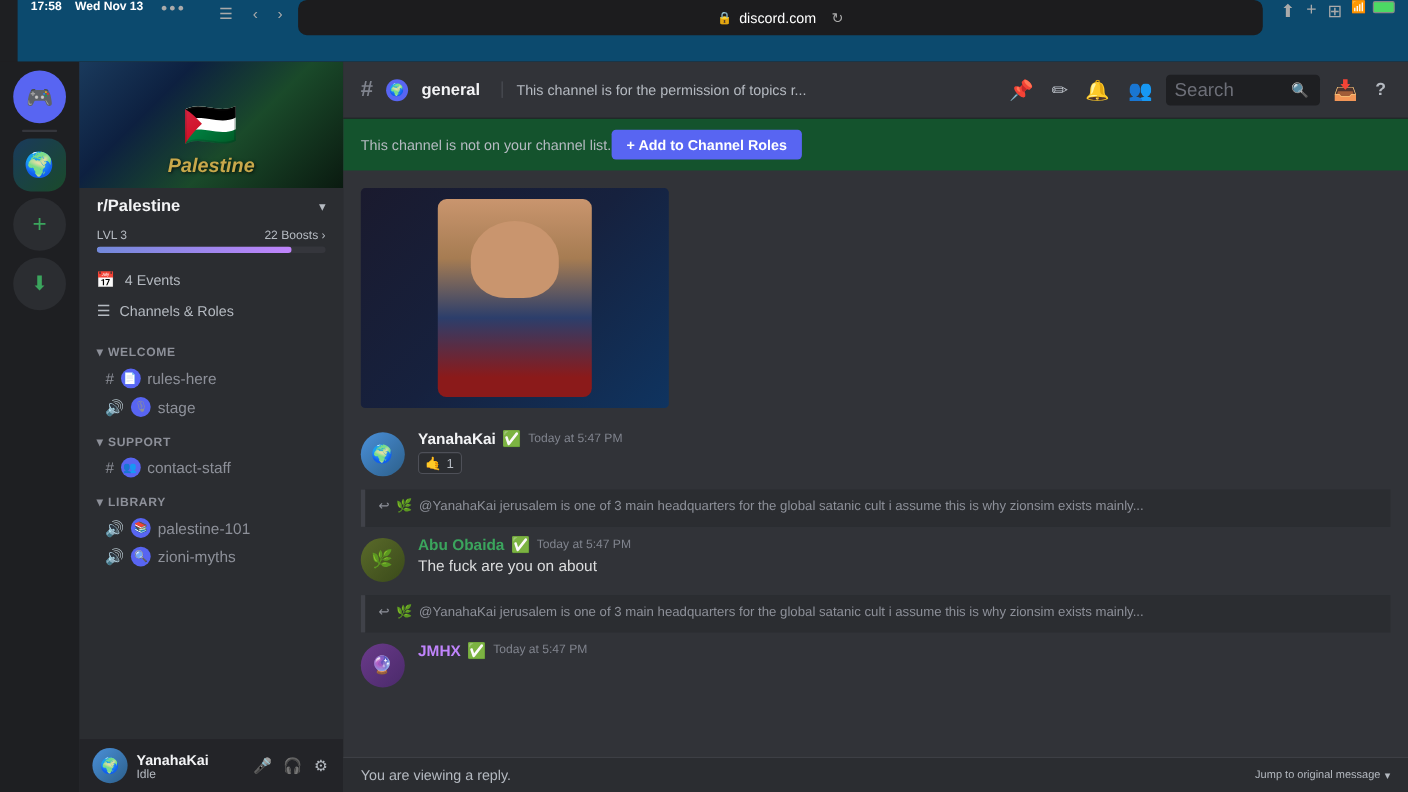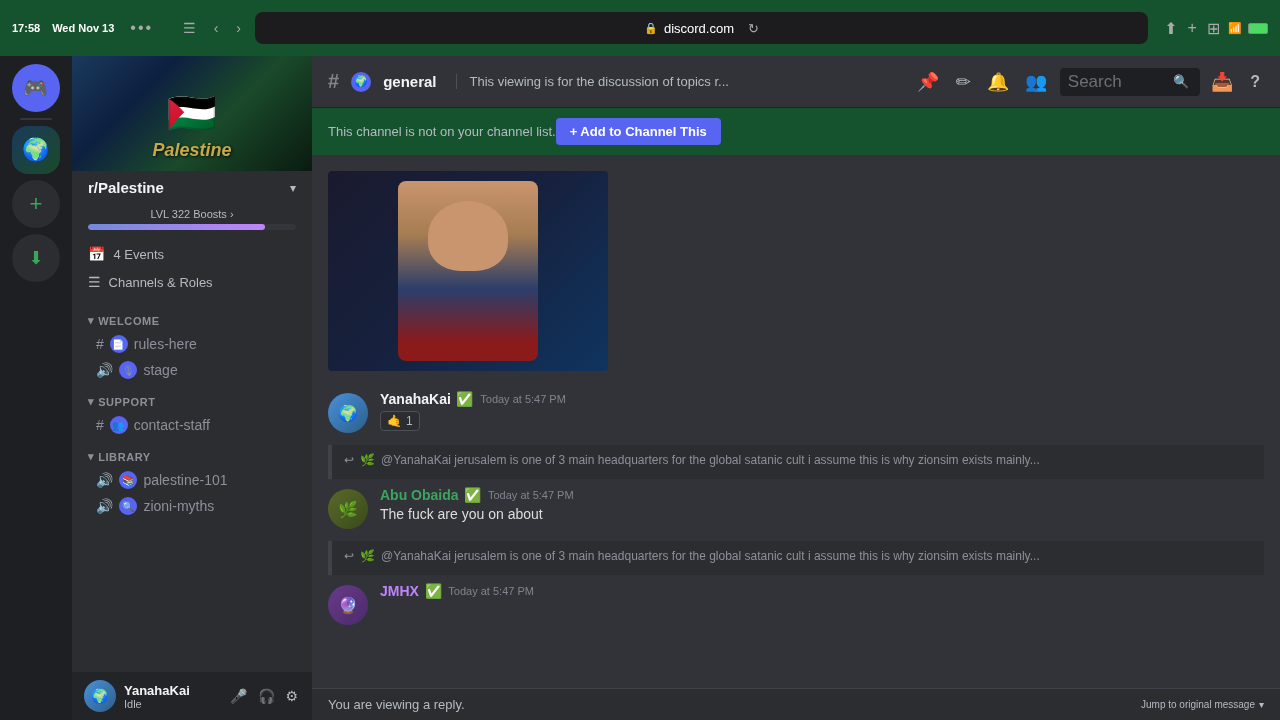--- a/index.html
+++ b/index.html
@@ -8,27 +8,28 @@
       height: 720px;
       overflow: hidden;
       font-family: -apple-system, BlinkMacSystemFont, 'Segoe UI', sans-serif;
       background: #1e1f22;
       display: flex;
       flex-direction: column;
     }
 
     
     .browser-chrome {
-      background: #14532d;
+      background: #0c4a6e;
       height: 56px;
       display: flex;
-      align-items: center;
+      align-items: flex-start;
       padding: 0 12px;
       gap: 8px;
       flex-shrink: 0;
+      margin-left: 16px;
     }
     .browser-chrome .time-status {
       color: #fff;
       font-size: 11px;
       font-weight: 600;
       white-space: nowrap;
     }
     .browser-nav {
       display: flex;
       gap: 6px;
@@ -224,21 +225,21 @@
       font-size: 12px;
     }
 
     .boost-bar-section {
       padding: 4px 16px 8px;
     }
     .boost-label {
       color: #b5bac1;
       font-size: 11px;
       display: flex;
-      justify-content: center;
+      justify-content: space-between;
       margin-bottom: 4px;
     }
     .boost-progress {
       height: 6px;
       background: #35363c;
       border-radius: 3px;
       overflow: hidden;
     }
     .boost-progress-fill {
       height: 100%;
@@ -775,38 +776,38 @@
   </div>
 
   <div class="main-content">
 
     <div class="channel-header">
       <span class="channel-hash">#</span>
       <div class="channel-server-icon">
         <span style="font-size:11px;">🌍</span>
       </div>
       <span class="channel-name-header">general</span>
-      <span class="channel-desc">This viewing is for the discussion of topics r...</span>
+      <span class="channel-desc">This channel is for the permission of topics r...</span>
       <div class="header-actions">
         <button class="header-action-btn" title="Pinned Messages">📌</button>
         <button class="header-action-btn" title="Edit Channel">✏</button>
         <button class="header-action-btn" title="Notification Settings">🔔</button>
         <button class="header-action-btn" title="Member List">👥</button>
         <div class="search-box">
           <input type="text" placeholder="Search" style="">
           <span>🔍</span>
         </div>
         <button class="header-action-btn">📥</button>
         <button class="header-action-btn" style="font-weight:700;color:#b5bac1;font-size:16px;">?</button>
       </div>
     </div>
 
     <div class="channel-notice">
       <span class="channel-notice-text">This channel is not on your channel list.</span>
-      <button class="add-to-channel-btn">+ Add to Channel This</button>
+      <button class="add-to-channel-btn">+ Add to Channel Roles</button>
     </div>
 
     <div class="messages-area">
 
       <div class="video-preview">
         <div class="video-thumb">
           <div class="video-thumb-person"></div>
         </div>
       </div>
 

